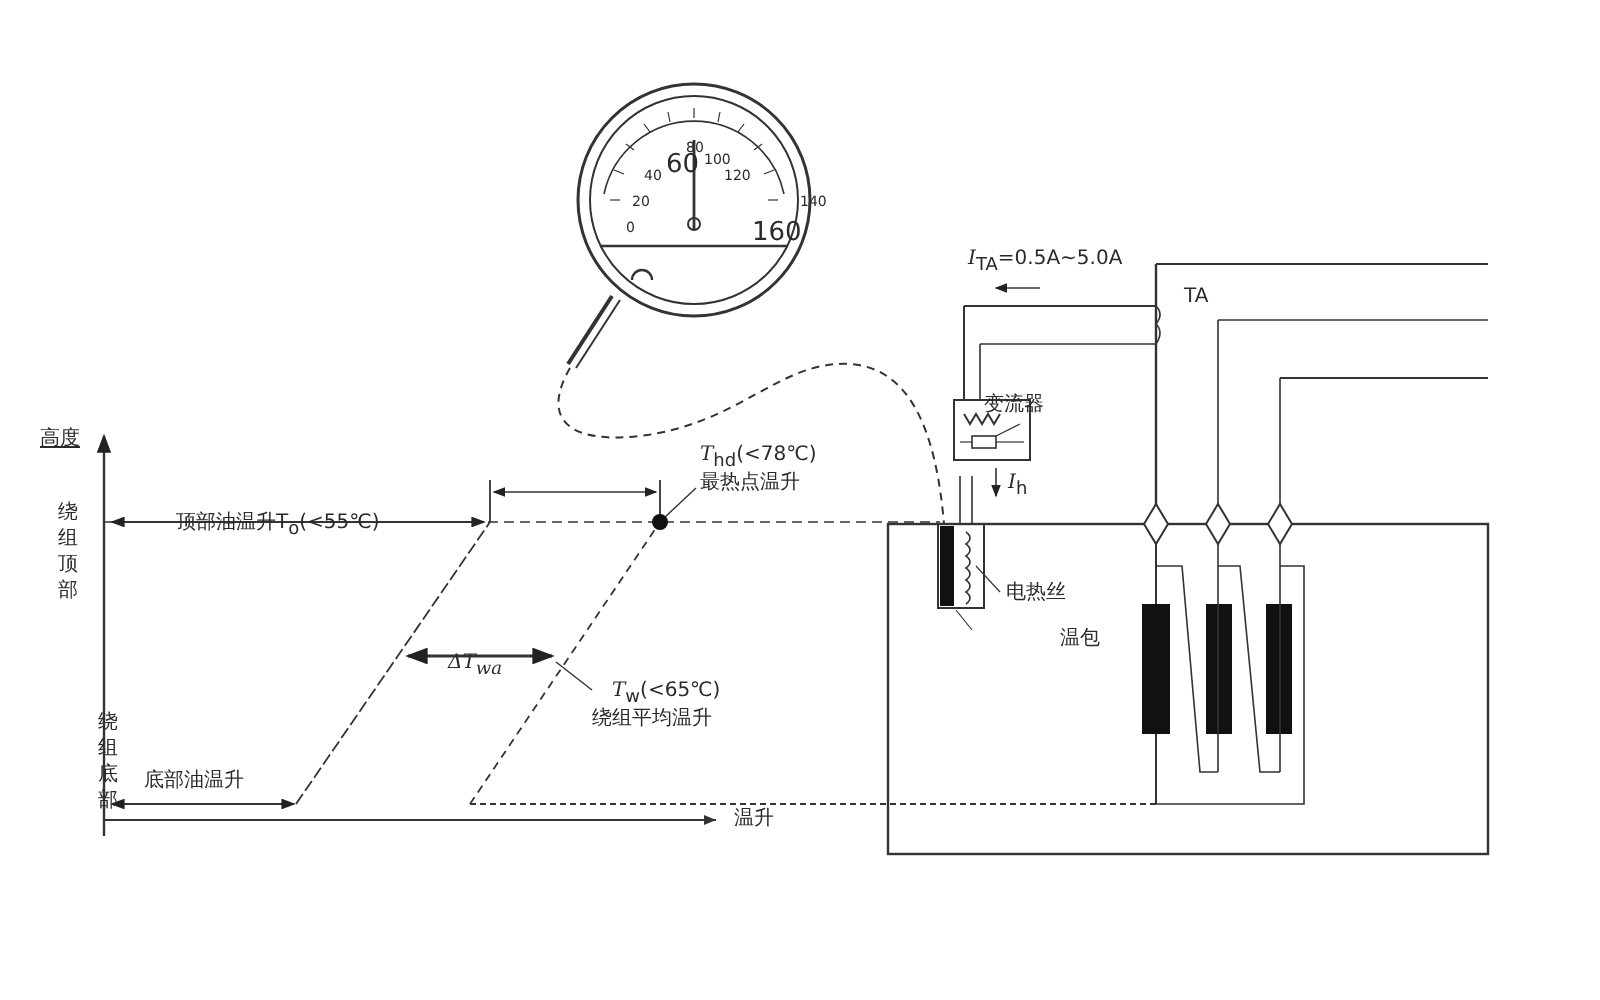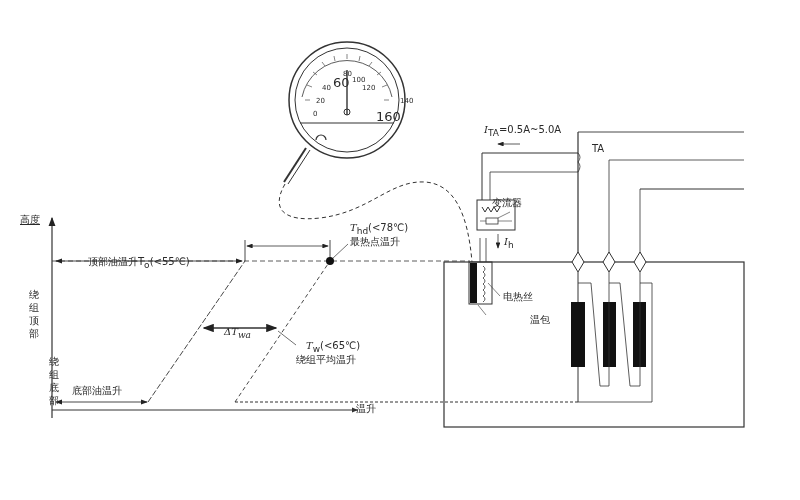--- a/index.html
+++ b/index.html
@@ -132,23 +132,23 @@
     <line x1="609" y1="272" x2="609" y2="386" stroke-width="0.8"></line>
     <line x1="640" y1="272" x2="640" y2="386" stroke-width="0.8"></line>
 
     <polyline points="578,283 591,283 600,386 609,386" stroke-width="0.8"></polyline>
     <polyline points="609,283 620,283 630,386 640,386" stroke-width="0.8"></polyline>
     <polyline points="640,283 652,283 652,402 578,402" stroke-width="0.8"></polyline>
   </g>
 </svg>
 
 <span class="lbl" style="left:20px;top:214px;text-decoration:underline;">高度</span>
-<span class="vlbl" style="left:28px;top:250px;margin-top:38px;">绕组顶部</span>
+<span class="vlbl" style="left:28px;top:250px;">绕组顶部</span>
 <span class="vlbl" style="left:28px;top:355px;margin-left:20px;">绕组底部</span>
-<span class="lbl" style="left:356px;top:404px;font-family:Liberation Mono, monospace;">温升</span>
+<span class="lbl" style="left:367px;top:404px;">温升</span>
 
 <span class="lbl" style="left:88px;top:245px;margin-top:11px;">
   <span>顶部油温升T</span><sub class="sm">o</sub><span>(&lt;55℃)</span>
 </span>
 
 <span class="lbl" style="left:72px;top:385px;">底部油温升</span>
 
 <span class="lbl" style="left:350px;top:222px;">
   <span class="it">T</span><sub class="sm">hd</sub><span>(&lt;78℃)</span><br>
   <span>最热点温升</span>

